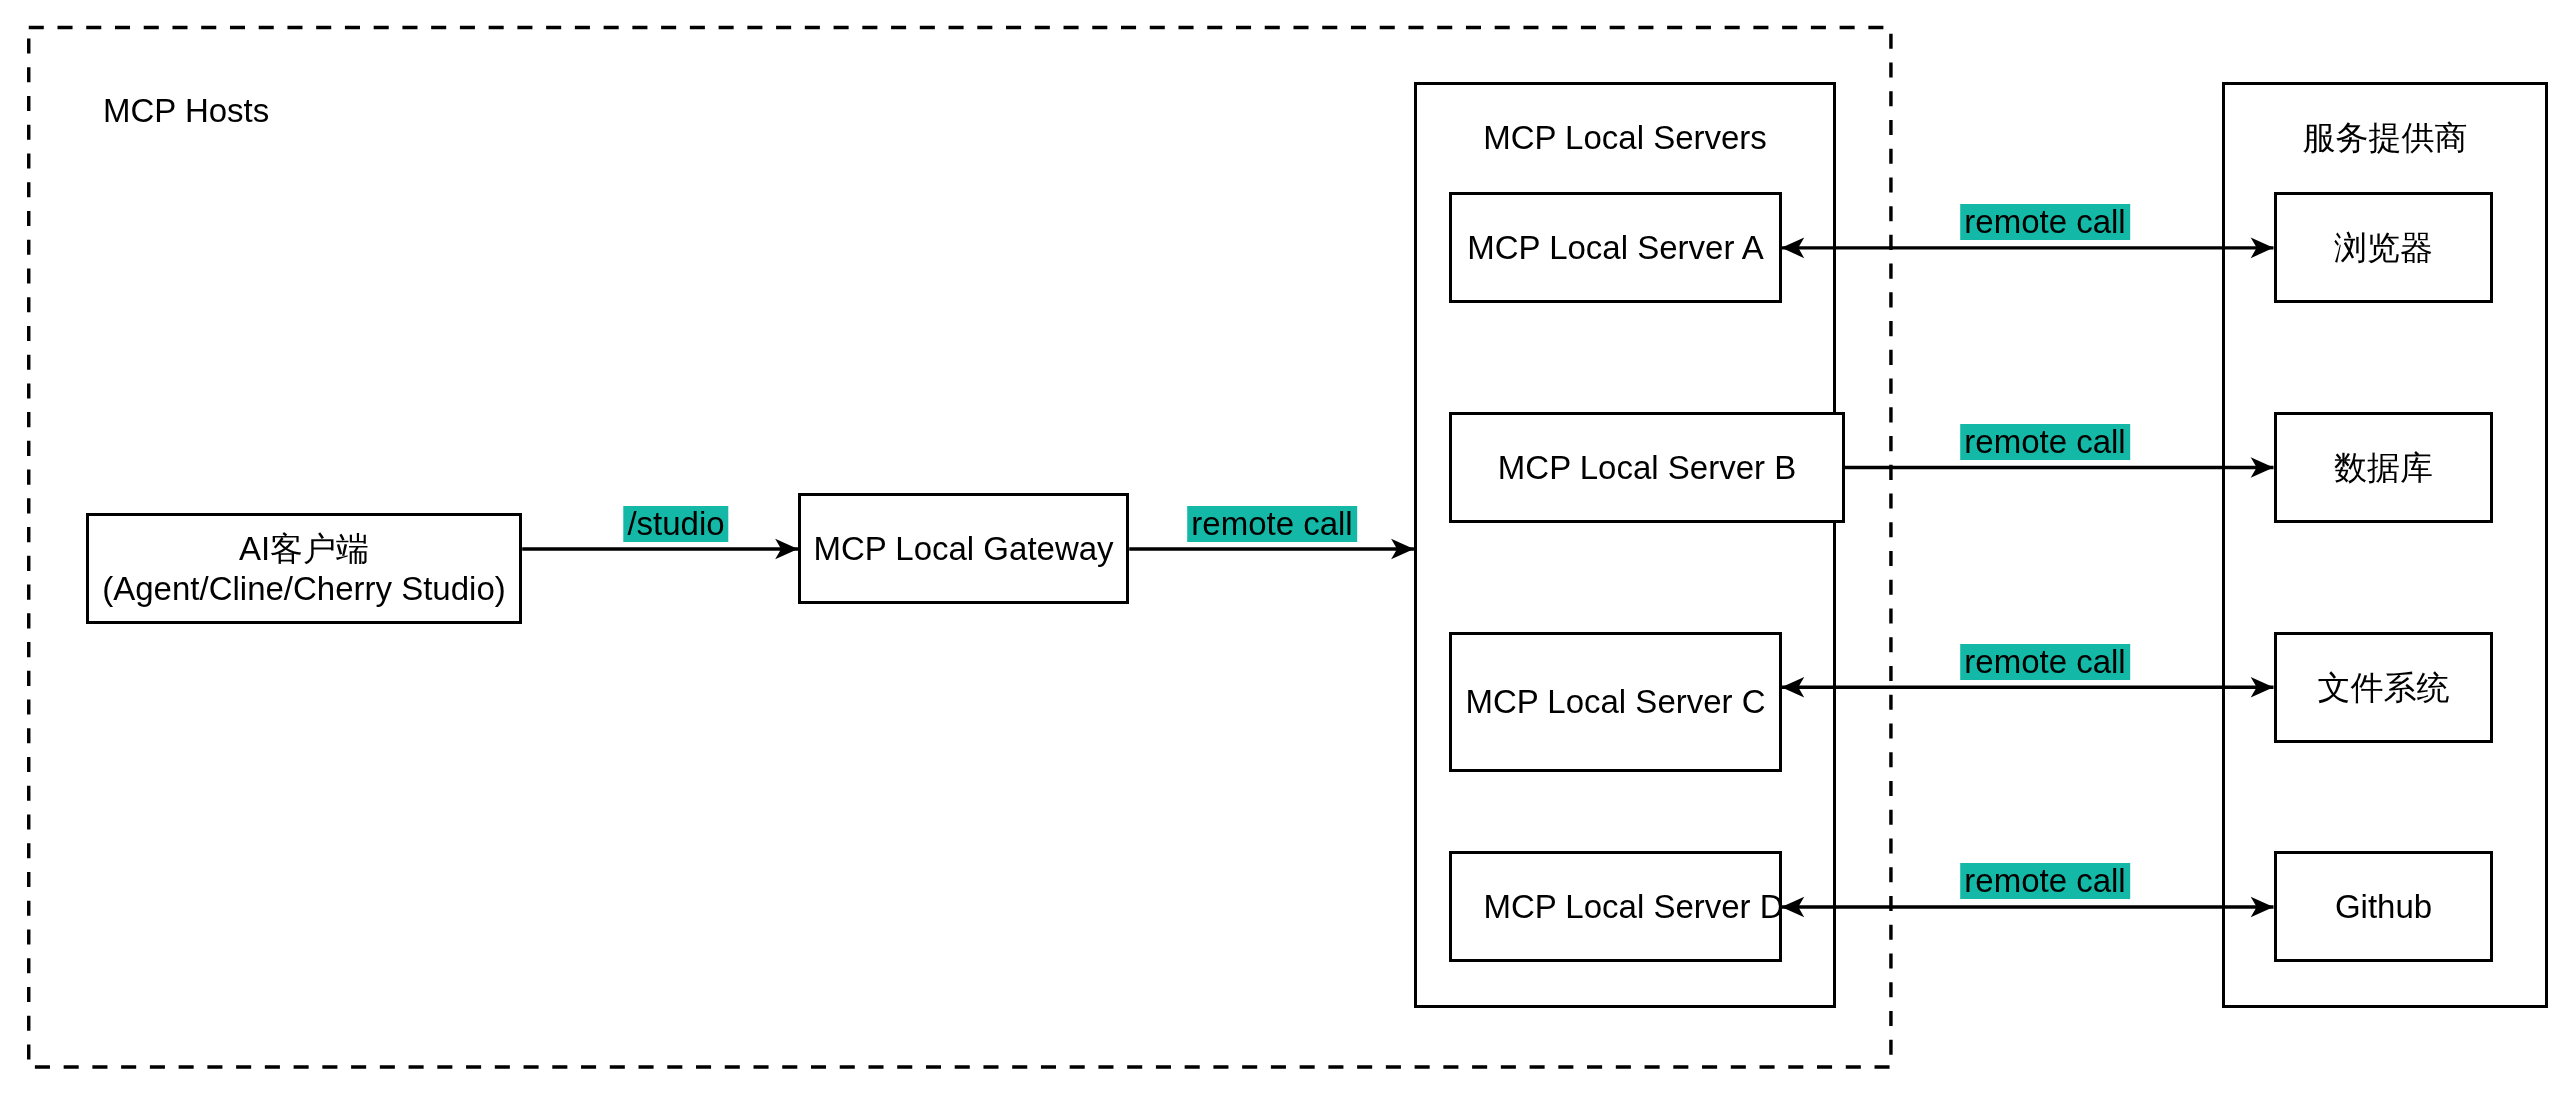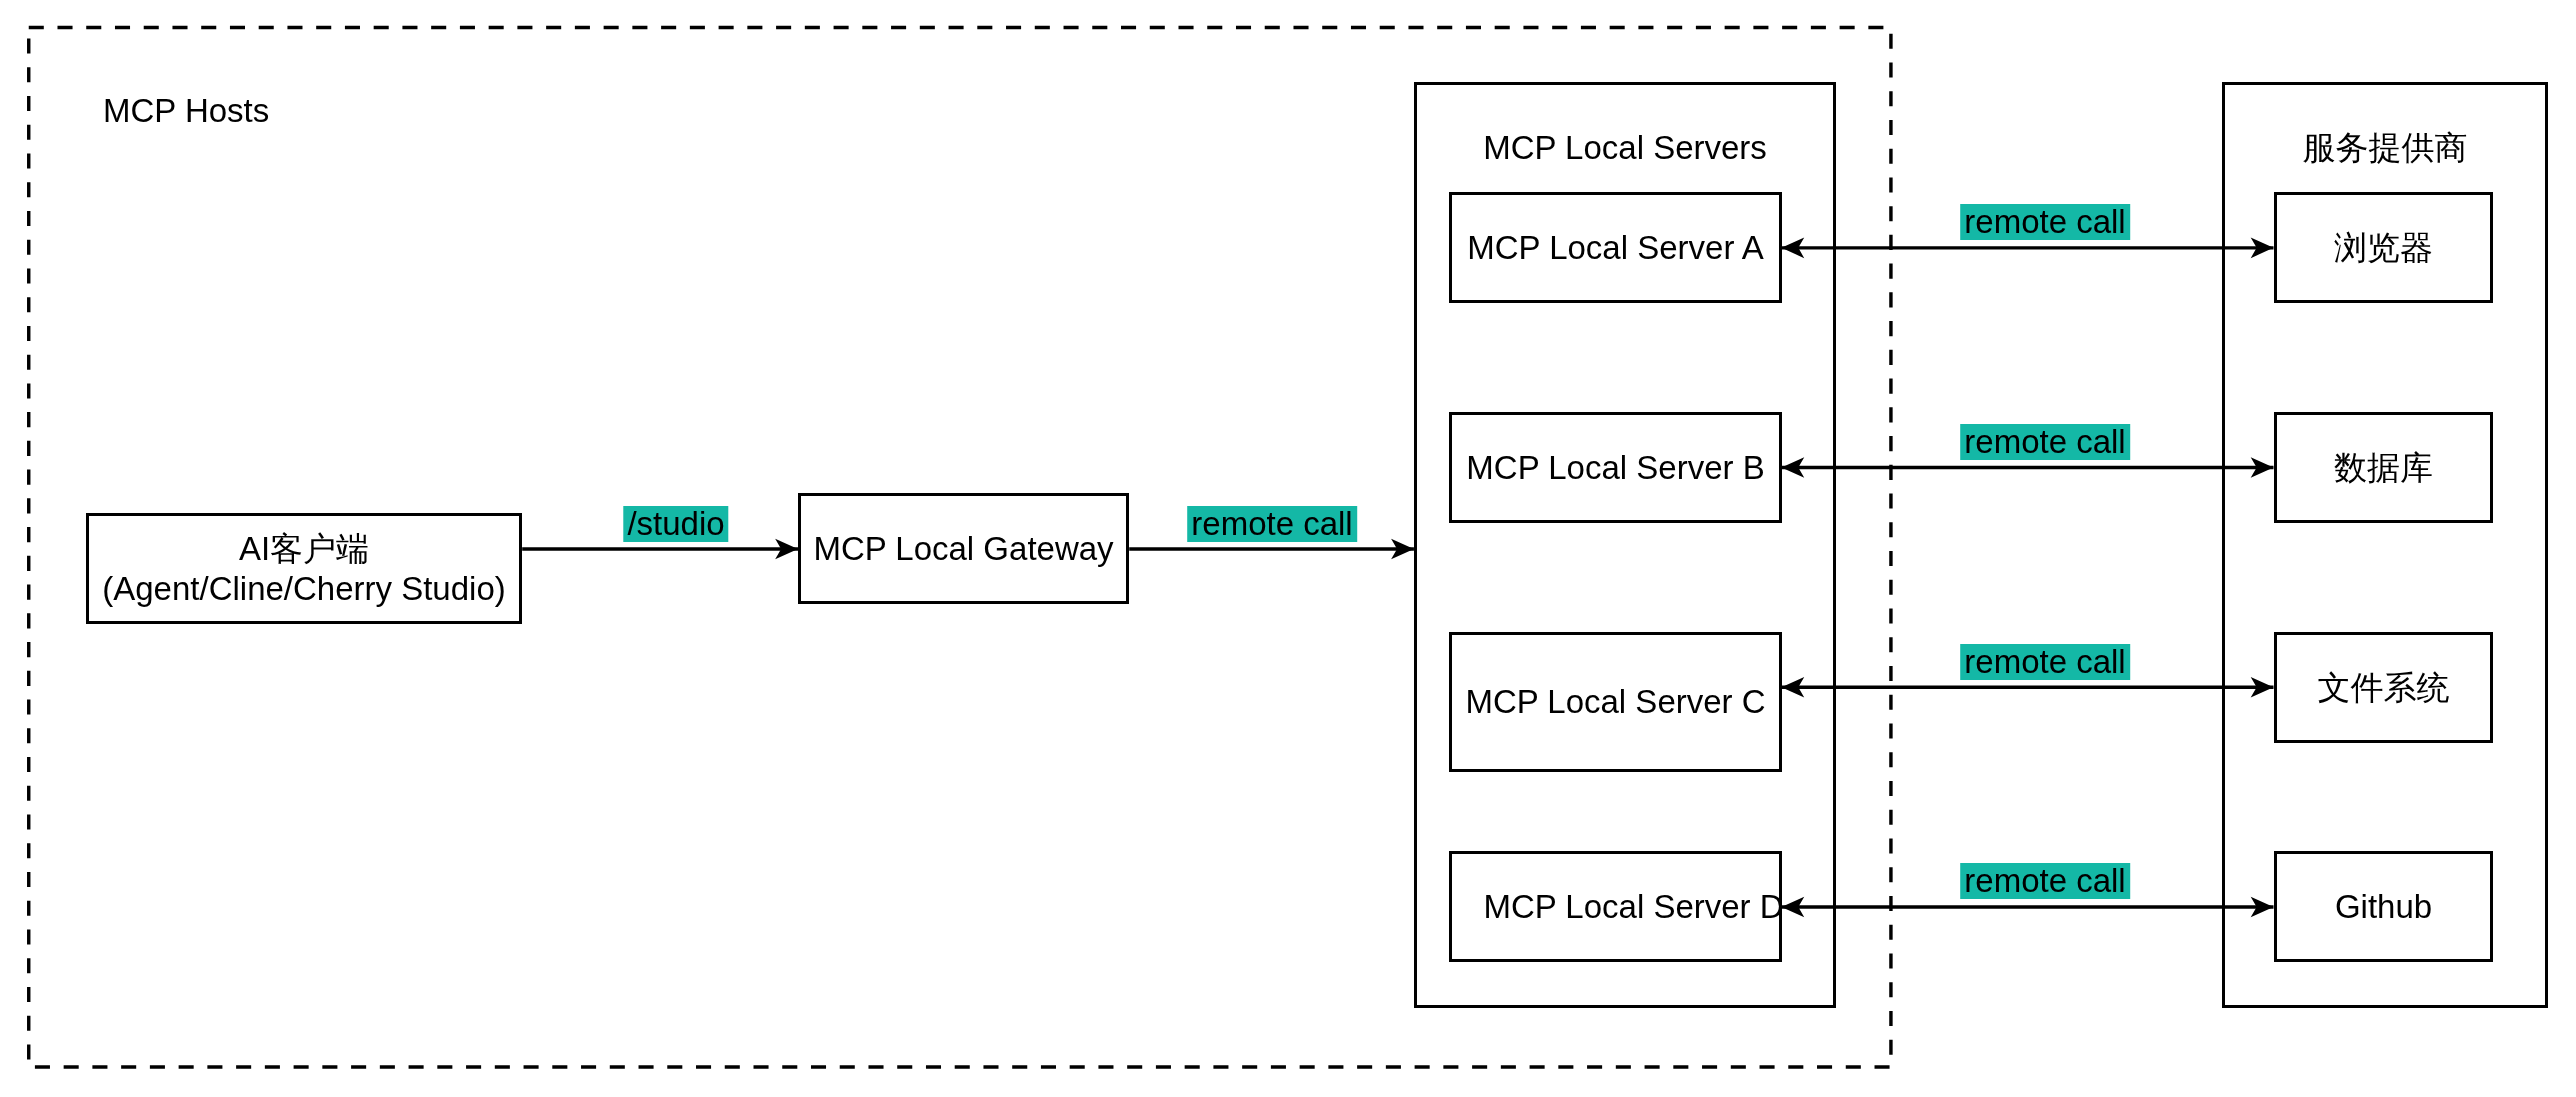--- a/index.html
+++ b/index.html
@@ -46,21 +46,21 @@
     white-space: nowrap;
   }
   .container {
     position: absolute;
     box-sizing: border-box;
     border: 3.4px solid #000000;
     background: transparent;
   }
   .container-title {
     position: absolute;
-    top: 130px;
+    top: 120px;
     transform: translateX(-50%);
     font-size: 33px;
     line-height: 36px;
     white-space: nowrap;
   }
   .group-label {
     position: absolute;
     left: 103px;
     top: 92px;
     font-size: 33px;
@@ -117,21 +117,21 @@
 
   <div class="edge-label" style="left:656px; top:524px;margin-left:20px;">/studio</div>
   <div class="edge-label" style="left:1272px; top:524px;">remote call</div>
 
   <div class="container" style="left:1414px; top:82px; width:422px; height:926px;"></div>
   <div class="container-title" style="left:1625px;">MCP Local Servers</div>
 
   <div class="node" style="left:1449px; top:192px; width:333px; height:111px;">
     <span>MCP Local Server A</span>
   </div>
-  <div class="node" style="left:1449px; top:412px; width:333px; height:111px;">
+  <div class="node" style="left:1449px; top:412px; width:396px; height:111px;">
     <span>MCP Local Server B</span>
   </div>
   <div class="node" style="left:1449px; top:632px; width:333px; height:140px;">
     <span>MCP Local Server C</span>
   </div>
   <div class="node" style="left:1449px; top:851px; width:333px; height:111px;padding-left:36px;">
     <span>MCP Local Server D</span>
   </div>
 
   <div class="edge-label" style="left:2045px; top:222px;">remote call</div>

